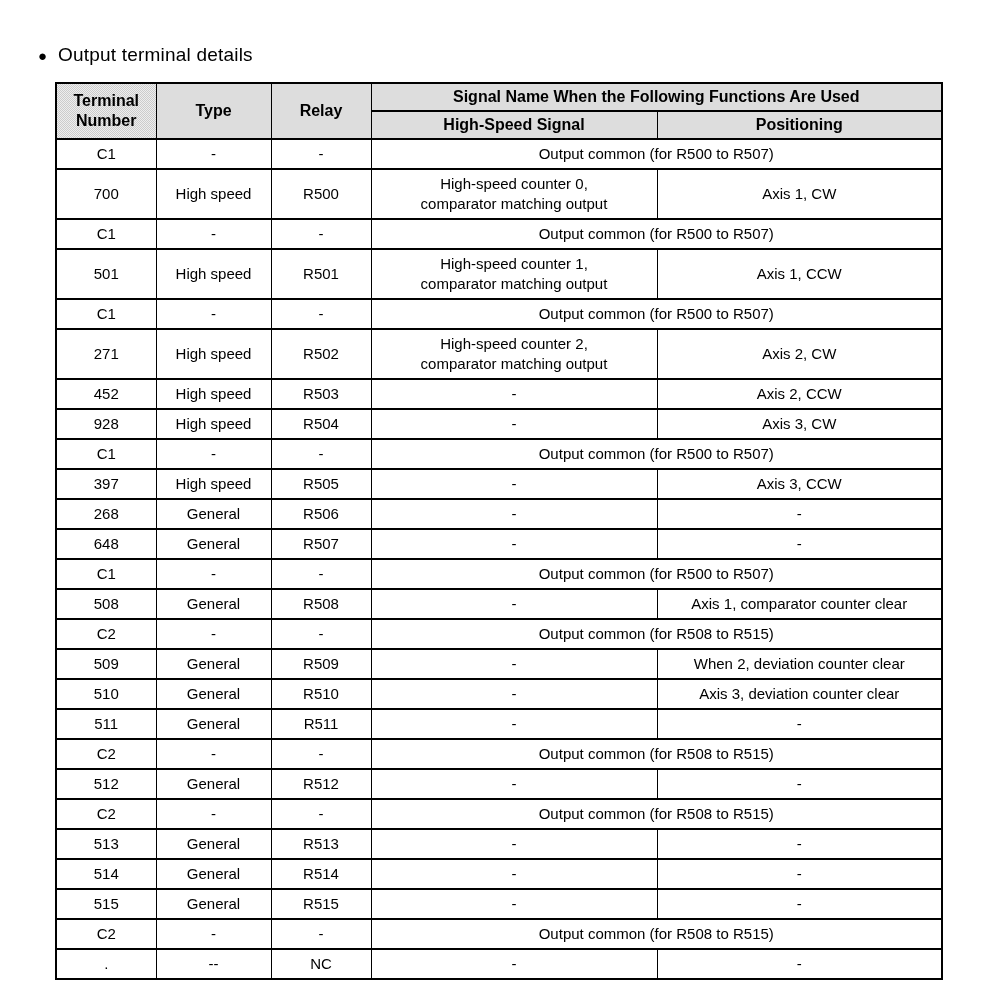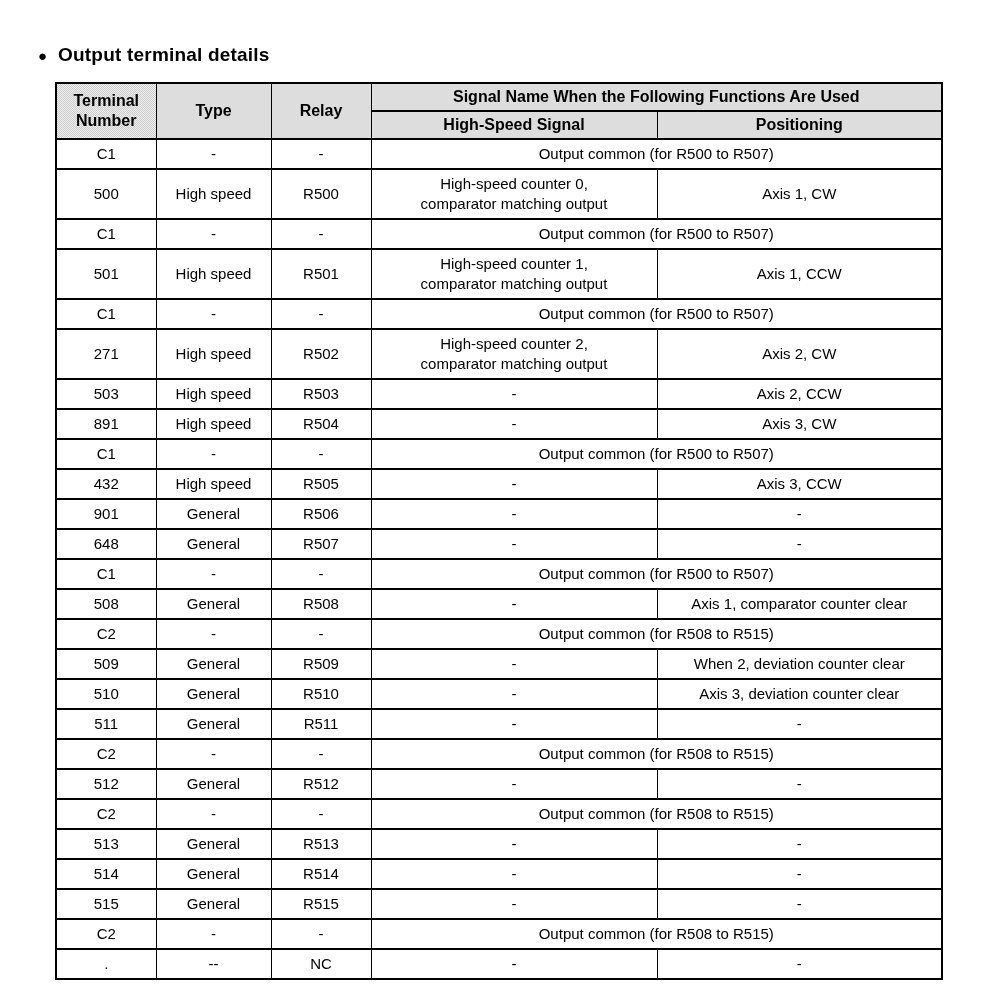--- a/index.html
+++ b/index.html
@@ -22,21 +22,21 @@
     gap: 11px;
     padding: 44px 0 0 38px;
   }
   .bullet {
     font-size: 15px;
     line-height: 1;
   }
   .page-title {
     margin: 0;
     font-size: 19px;
-    font-weight: bold;
+    font-weight: normal;
     letter-spacing: 0.2px;
   }
   table.terminal-table {
     border-collapse: collapse;
     table-layout: fixed;
     width: 886px;
     margin: 16px 12px 0 55px;
     border: 2px solid #000;
   }
   .terminal-table th,
@@ -98,21 +98,21 @@
       </tr>
     </thead>
     <tbody>
         <tr>
           <td>C1</td>
           <td>-</td>
           <td>-</td>
           <td colspan="2">Output common (for R500 to R507)</td>
         </tr>
         <tr>
-          <td>500</td>
+          <td>700</td>
           <td>High speed</td>
           <td>R500</td>
           <td>High-speed counter 0,
 comparator matching output</td>
           <td>Axis 1, CW</td>
         </tr>
         <tr>
           <td>C1</td>
           <td>-</td>
           <td>-</td>
@@ -134,48 +134,48 @@
         </tr>
         <tr>
           <td>271</td>
           <td>High speed</td>
           <td>R502</td>
           <td>High-speed counter 2,
 comparator matching output</td>
           <td>Axis 2, CW</td>
         </tr>
         <tr>
-          <td>503</td>
+          <td>452</td>
           <td>High speed</td>
           <td>R503</td>
           <td>-</td>
           <td>Axis 2, CCW</td>
         </tr>
         <tr>
-          <td>891</td>
+          <td>928</td>
           <td>High speed</td>
           <td>R504</td>
           <td>-</td>
           <td>Axis 3, CW</td>
         </tr>
         <tr>
           <td>C1</td>
           <td>-</td>
           <td>-</td>
           <td colspan="2">Output common (for R500 to R507)</td>
         </tr>
         <tr>
-          <td>432</td>
+          <td>397</td>
           <td>High speed</td>
           <td>R505</td>
           <td>-</td>
           <td>Axis 3, CCW</td>
         </tr>
         <tr>
-          <td>901</td>
+          <td>268</td>
           <td>General</td>
           <td>R506</td>
           <td>-</td>
           <td>-</td>
         </tr>
         <tr>
           <td>648</td>
           <td>General</td>
           <td>R507</td>
           <td>-</td>

